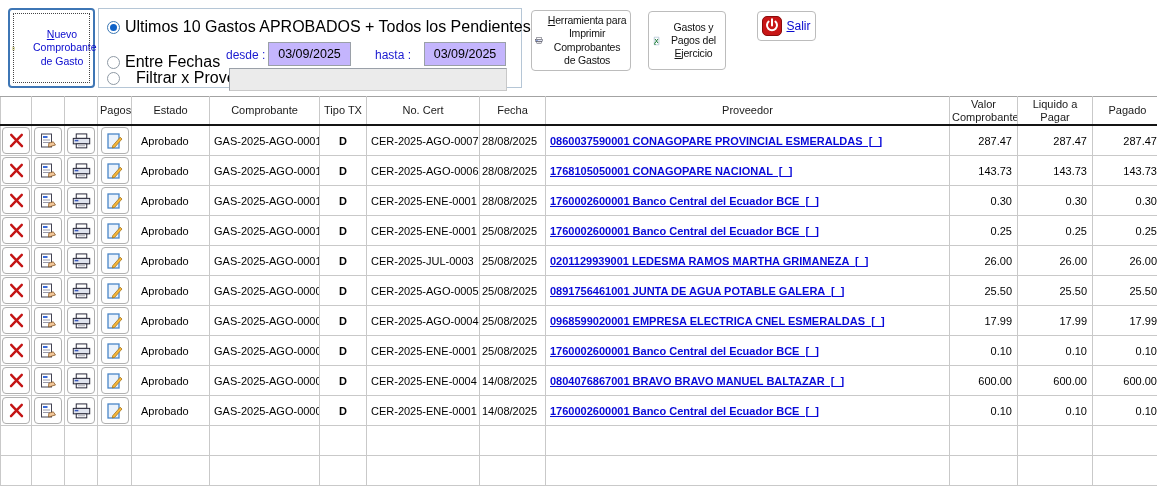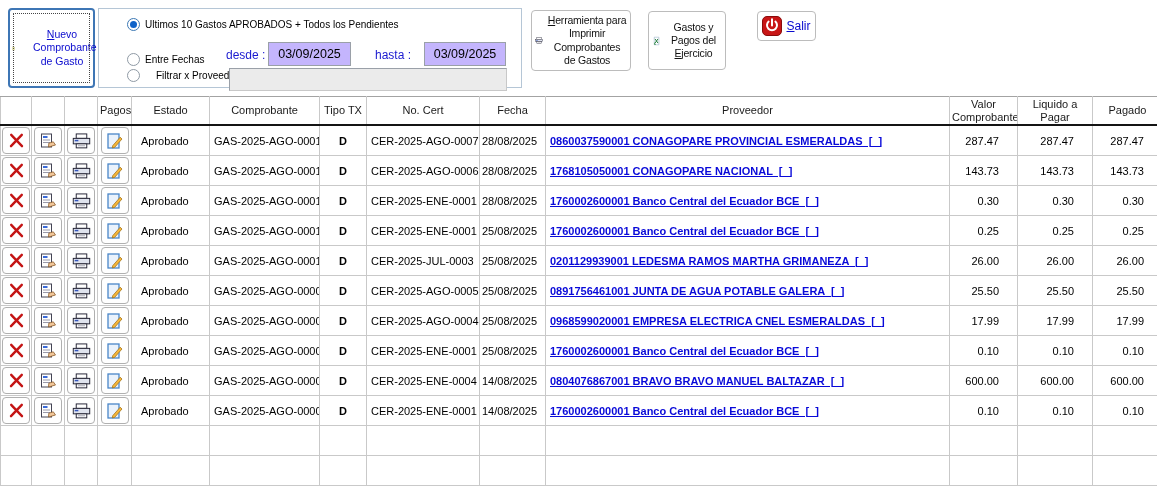--- a/index.html
+++ b/index.html
@@ -9,21 +9,21 @@
   
   .toolbar{position:absolute;left:0;top:0;width:1157px;height:96px;background:#fff;}
 
   .new-btn{position:absolute;left:8px;top:8px;width:87px;height:80px;background:#fff;
     border:2px solid #3e76b5;border-radius:4px;display:flex;align-items:center;justify-content:center;
     gap:18px;padding:2px;cursor:pointer;box-sizing:border-box;}
   .new-btn .focus-ring{position:absolute;inset:3px;border:1px dotted #444;border-radius:1px;pointer-events:none;}
   .new-btn .lbl{color:#0a0ace;font-size:10.5px;line-height:1.25;text-align:center;width:58px;}
 
   .groupbox{position:absolute;left:98px;top:8px;width:424px;height:80px;border:1px solid #b5c6d6;background:#fff;box-sizing:border-box;}
-  .radio-row{position:absolute;display:flex;align-items:center;gap:5px;font-size:10px;white-space:nowrap;margin-left:20px;}
+  .radio-row{position:absolute;display:flex;align-items:center;gap:5px;font-size:16px;white-space:nowrap;}
   .r1{left:8px;top:9px;} .r2{left:8px;top:44px;} .r3{left:8px;top:60px;gap:16px;}
   .radio{width:13px;height:13px;border-radius:50%;border:1px solid #8f9aa5;background:#fff;box-sizing:border-box;flex:0 0 auto;}
   .radio.selected{border-color:#3c78b4;position:relative;}
   .radio.selected::after{content:"";position:absolute;left:2px;top:2px;width:7px;height:7px;border-radius:50%;background:#0f62c8;}
   .blue-lbl{position:absolute;color:#1a1ad0;font-size:12px;white-space:nowrap;}
   .lbl-desde{left:127px;top:39px;} .lbl-hasta{left:276px;top:39px;}
   .datefield{position:absolute;top:33px;height:24px;background:#c4b5fd;border:1px solid #9aa0a8;
     text-align:center;font-size:12.5px;font-family:"Liberation Sans",sans-serif;color:#000;box-sizing:border-box;padding:0;}
   .f-desde{left:169px;width:83px;} .f-hasta{left:325px;width:82px;}
   .filter-input{position:absolute;left:130px;top:59px;width:278px;height:23px;background:#ebebeb;
@@ -44,21 +44,21 @@
   th{height:27px;border:1px solid #c9c9c9;border-top:1px solid #a3a3a3;border-bottom:2px solid #141414;
      font-size:11px;font-weight:normal;color:#1a1a1a;text-align:center;line-height:1.15;padding:0 2px;background:#fff;overflow:hidden;}
   td{height:30px;border:1px solid #c9c9c9;font-size:11px;padding:0 4px;overflow:hidden;white-space:nowrap;background:#fff;box-sizing:border-box;}
   .icon-cell{padding:1px;text-align:center;}
   .icon-btn{width:28px;height:27px;border:1px solid #b0b0b0;border-radius:4px;background:#fff;
     display:inline-flex;align-items:center;justify-content:center;padding:0;cursor:pointer;vertical-align:middle;}
   .cell-estado{padding-left:9px;}
   .cell-tipo{text-align:center;font-weight:bold;}
   .cell-fecha{padding:8px 2px;}
   .cell-proveedor{color:#0909d9;font-weight:bold;white-space:pre;cursor:pointer;text-decoration:underline;}
-  .cell-num{text-align:right;padding-right:18px;}
+  .cell-num{text-align:right;padding-right:5px;}
 </style>
 </head>
 <body>
 
 <div class="screen">
 
   <div class="toolbar">
 
     <div class="new-btn">
       <span class="focus-ring"></span>

